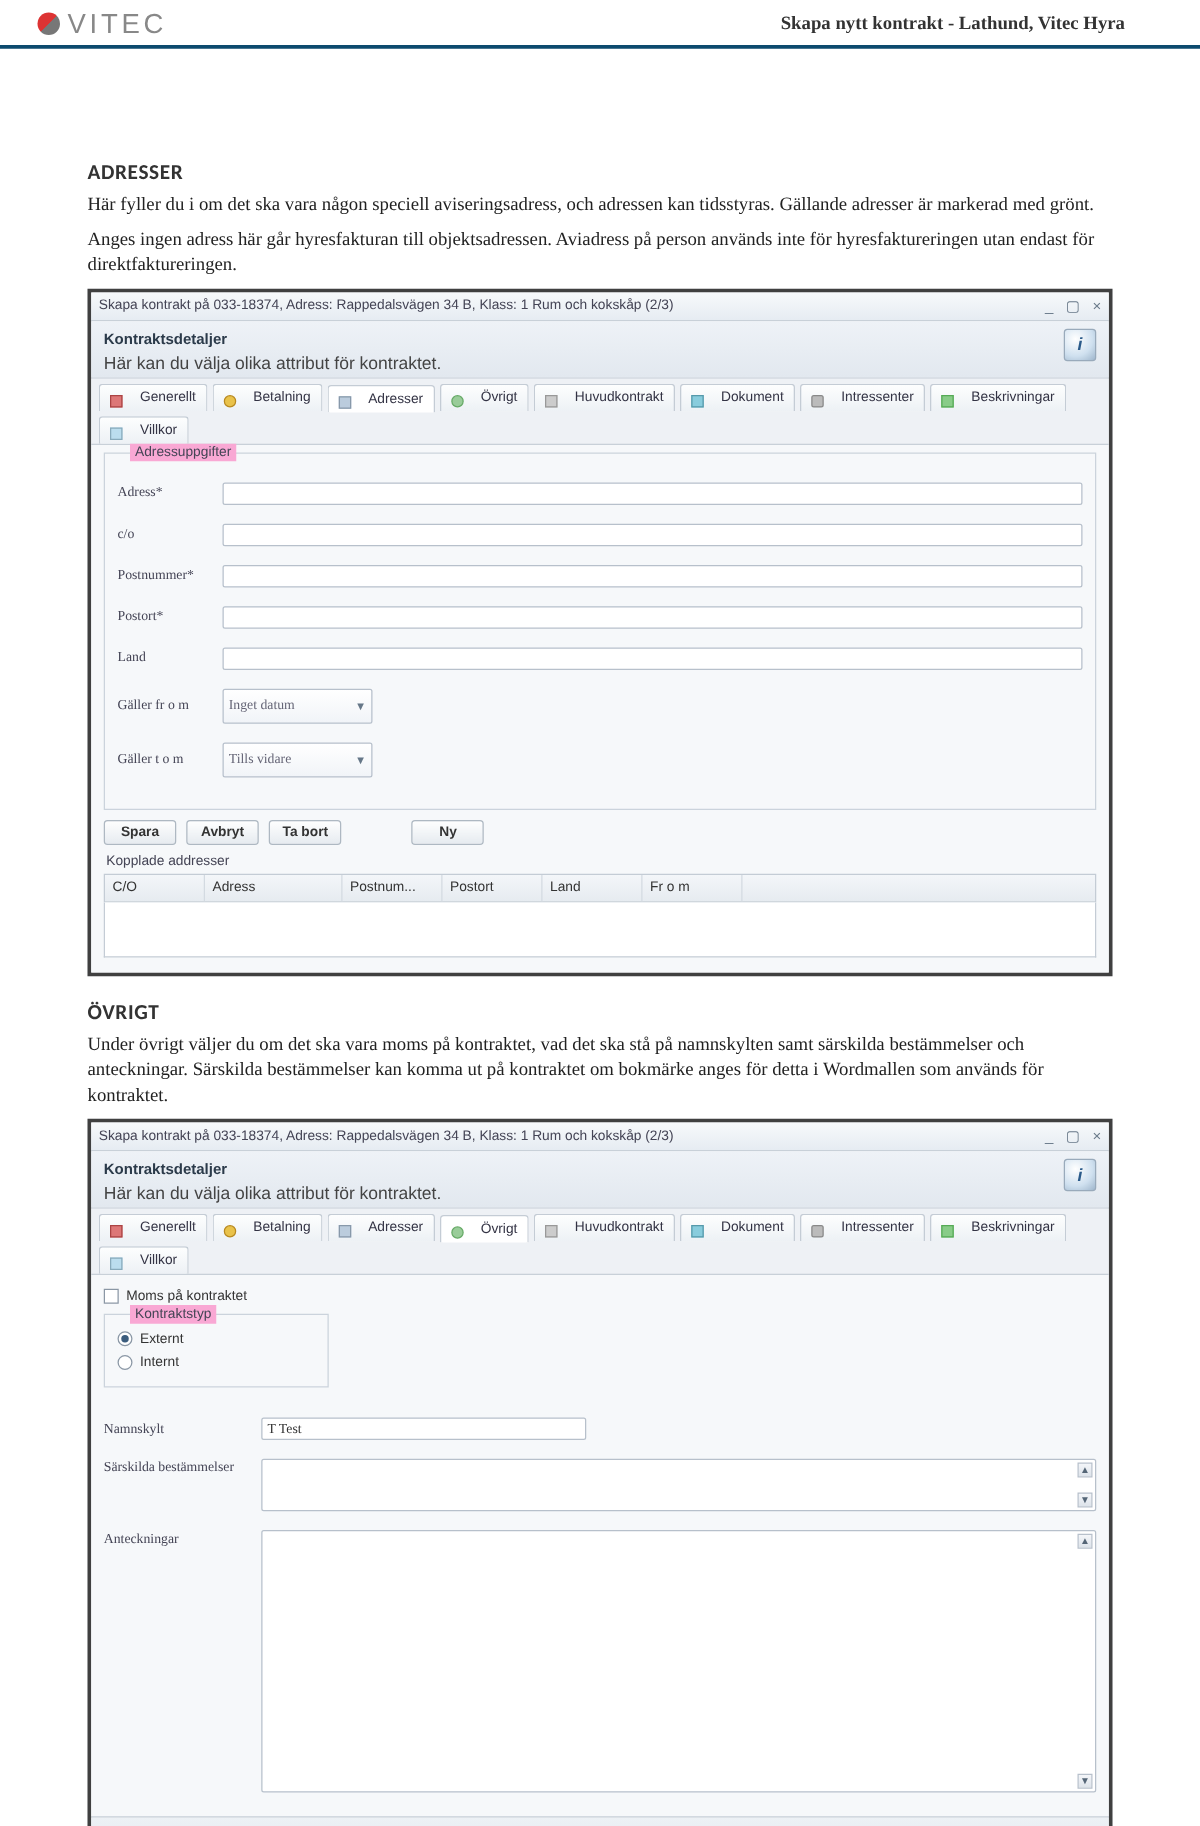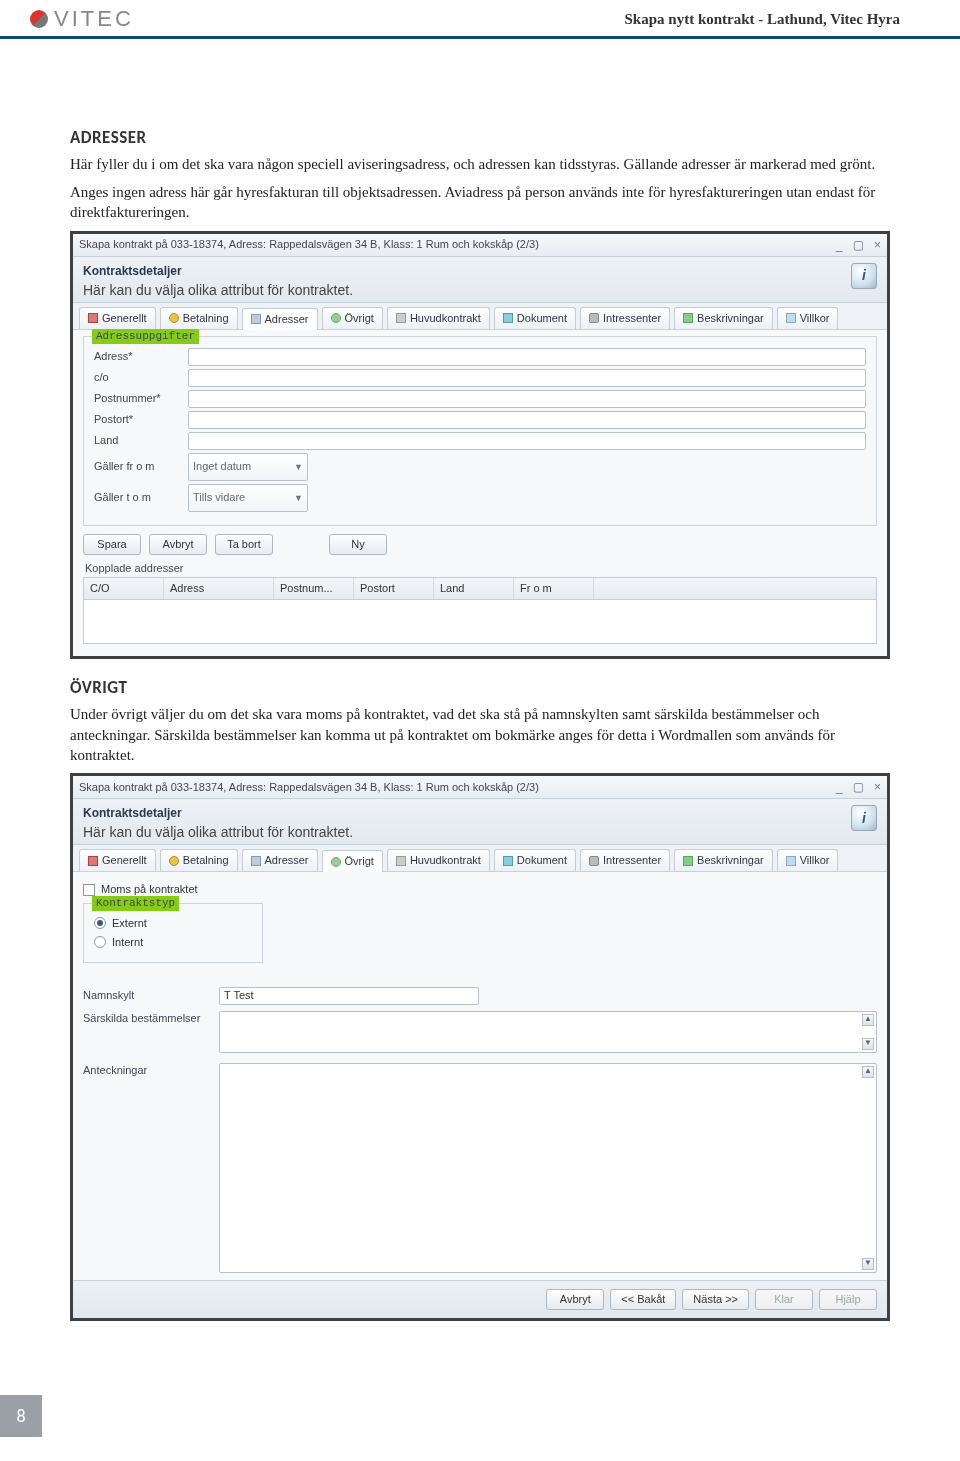--- a/index.html
+++ b/index.html
@@ -92,22 +92,22 @@
   .tabs {
     display: flex;
     gap: 4px;
     padding: 4px 6px 0 6px;
     background: #eef1f5;
     border-bottom: 1px solid #c8d0d8;
     flex-wrap: wrap;
   }
   .tab {
     display: inline-flex;
-    align-items: center;
-    gap: 4px;
+    align-items: flex-end;
+    gap: 14px;
     padding: 3px 8px;
     border: 1px solid #c4ccd5;
     border-bottom: none;
     background: linear-gradient(#fdfefe, #edf1f5);
     border-radius: 3px 3px 0 0;
     font-size: 11px;
     color: #334;
     cursor: pointer;
   }
   .tab.active {
@@ -128,49 +128,48 @@
 
   .app-body { padding: 6px 10px 12px 10px; background:#f6f8fa; }
   .groupbox {
     border: 1px solid #cbd3dc;
     padding: 8px 10px 10px 10px;
     position: relative;
     background: #f6f8fa;
   }
   .groupbox > .legend {
     position: absolute;
-    top: -8px; left: 8px;
-    background: #84cc16;
+    top: -8px; left: 20px;
+    background: #f9a8d4;
     padding: 0 4px;
     font-size: 11px;
     color: #445;
-    font-family: Liberation Mono, monospace;
-  }
-  .form-row { display:flex; align-items:center; margin:3px 0; gap:16px; }
+  }
+  .form-row { display:flex; align-items:center; margin:15px 0; gap:6px;font-family:Liberation Serif, serif; }
   .form-row label { width: 78px; color:#445; }
   .txt {
     flex: 1;
     height: 18px;
     border: 1px solid #b7c0cb;
     background: #fff;
     border-radius: 2px;
   }
   .txt.wide { flex:1; }
   .combo {
     width: 120px;
     height: 19px;
     border: 1px solid #b7c0cb;
     background: linear-gradient(#fff,#f1f4f8);
     border-radius: 2px;
     display:flex; align-items:center; justify-content:space-between;
     padding: 13px 4px;
     color:#667; font-size:11px;
   }
   .combo .caret { font-size:9px; color:#678; }
-  .btnrow { display:flex; gap:8px; margin:8px 0 4px 0; }
+  .btnrow { display:flex; gap:8px; margin:8px 0 4px 0;font-weight:bold; }
   .btn {
     min-width: 58px;
     padding: 2px 10px;
     border: 1px solid #aeb8c2;
     background: linear-gradient(#fefefe,#e6ebf0);
     border-radius: 3px;
     font-size: 11px;
     text-align: center;
     cursor: pointer;
     color:#333;

